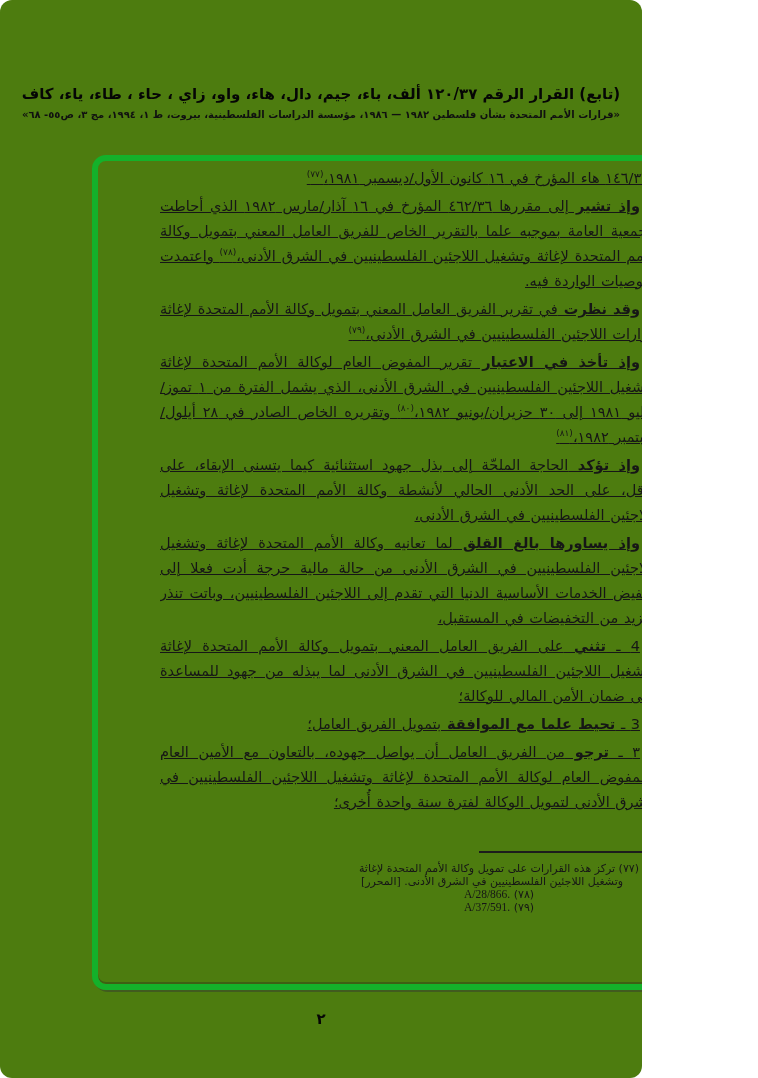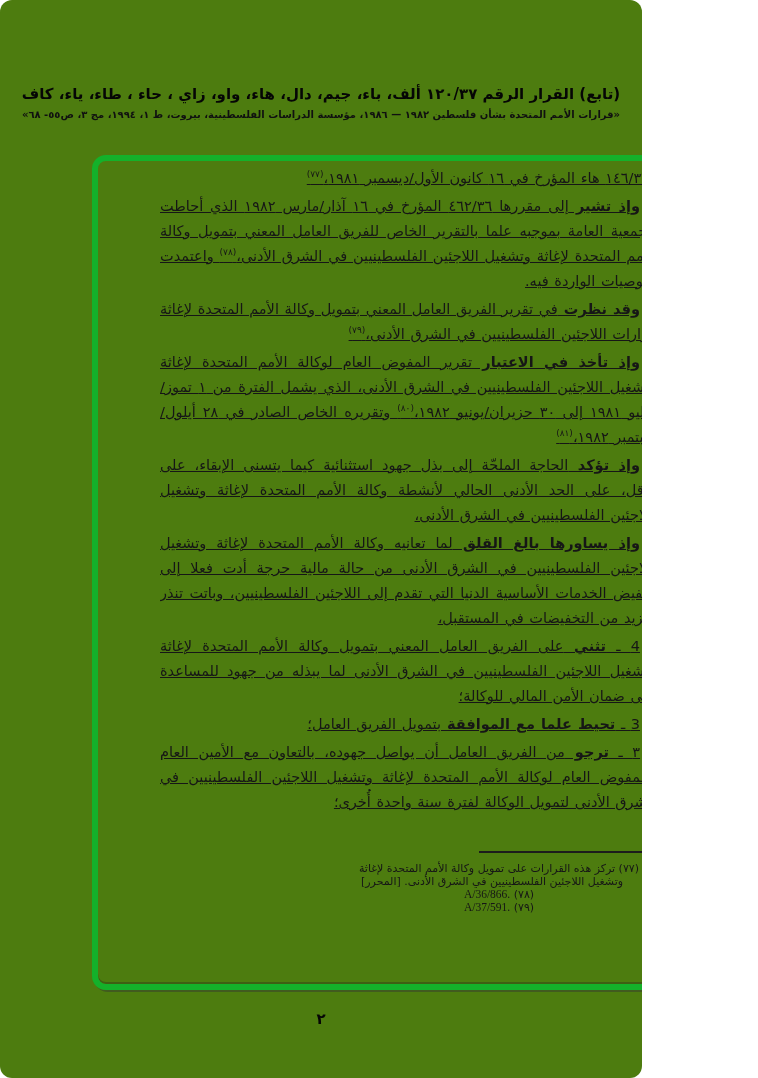--- a/index.html
+++ b/index.html
@@ -90,19 +90,19 @@
       <p class="indent"><span class="seg-bold">وإذ يساورها بالغ القلق </span><span class="seg-normal">لما تعانيه وكالة الأمم المتحدة لإغاثة وتشغيل اللاجئين الفلسطينيين في الشرق الأدنى من حالة مالية حرجة أدت فعلا إلى تخفيض الخدمات الأساسية الدنيا التي تقدم إلى اللاجئين الفلسطينيين، وباتت تنذر بمزيد من التخفيضات في المستقبل،</span></p>
       <p class="indent"><span class="seg-normal">4 ـ </span><span class="seg-bold">تثني </span><span class="seg-normal">على الفريق العامل المعني بتمويل وكالة الأمم المتحدة لإغاثة وتشغيل اللاجئين الفلسطينيين في الشرق الأدنى لما يبذله من جهود للمساعدة على ضمان الأمن المالي للوكالة؛</span></p>
       <p class="indent"><span class="seg-normal">3 ـ </span><span class="seg-bold">تحيط علما مع الموافقة </span><span class="seg-normal">بتمويل الفريق العامل؛</span></p>
       <p class="indent"><span class="seg-normal">٣ ـ </span><span class="seg-bold">ترجو </span><span class="seg-normal">من الفريق العامل أن يواصل جهوده، بالتعاون مع الأمين العام والمفوض العام لوكالة الأمم المتحدة لإغاثة وتشغيل اللاجئين الفلسطينيين في الشرق الأدنى لتمويل الوكالة لفترة سنة واحدة أُخرى؛</span></p>
     </div>
 
   <div class="fn-sep"></div>
 
   <div class="footnotes">
       <p><span class="seg-normal">(٧٧) تركز هذه القرارات على تمويل وكالة الأمم المتحدة لإغاثة وتشغيل اللاجئين الفلسطينيين في الشرق الأدنى. [المحرر]</span></p>
-      <p><span class="seg-normal">(٧٨) </span><span class="seg-latin">A/36/866.</span></p>
+      <p><span class="seg-normal">(٧٨) </span><span class="seg-latin">A/28/866.</span></p>
       <p><span class="seg-normal">(٧٩) </span><span class="seg-latin">A/37/591.</span></p>
     </div>
 
   <div class="page-num">٢</div>
 
 </div>
 
 </body></html>

